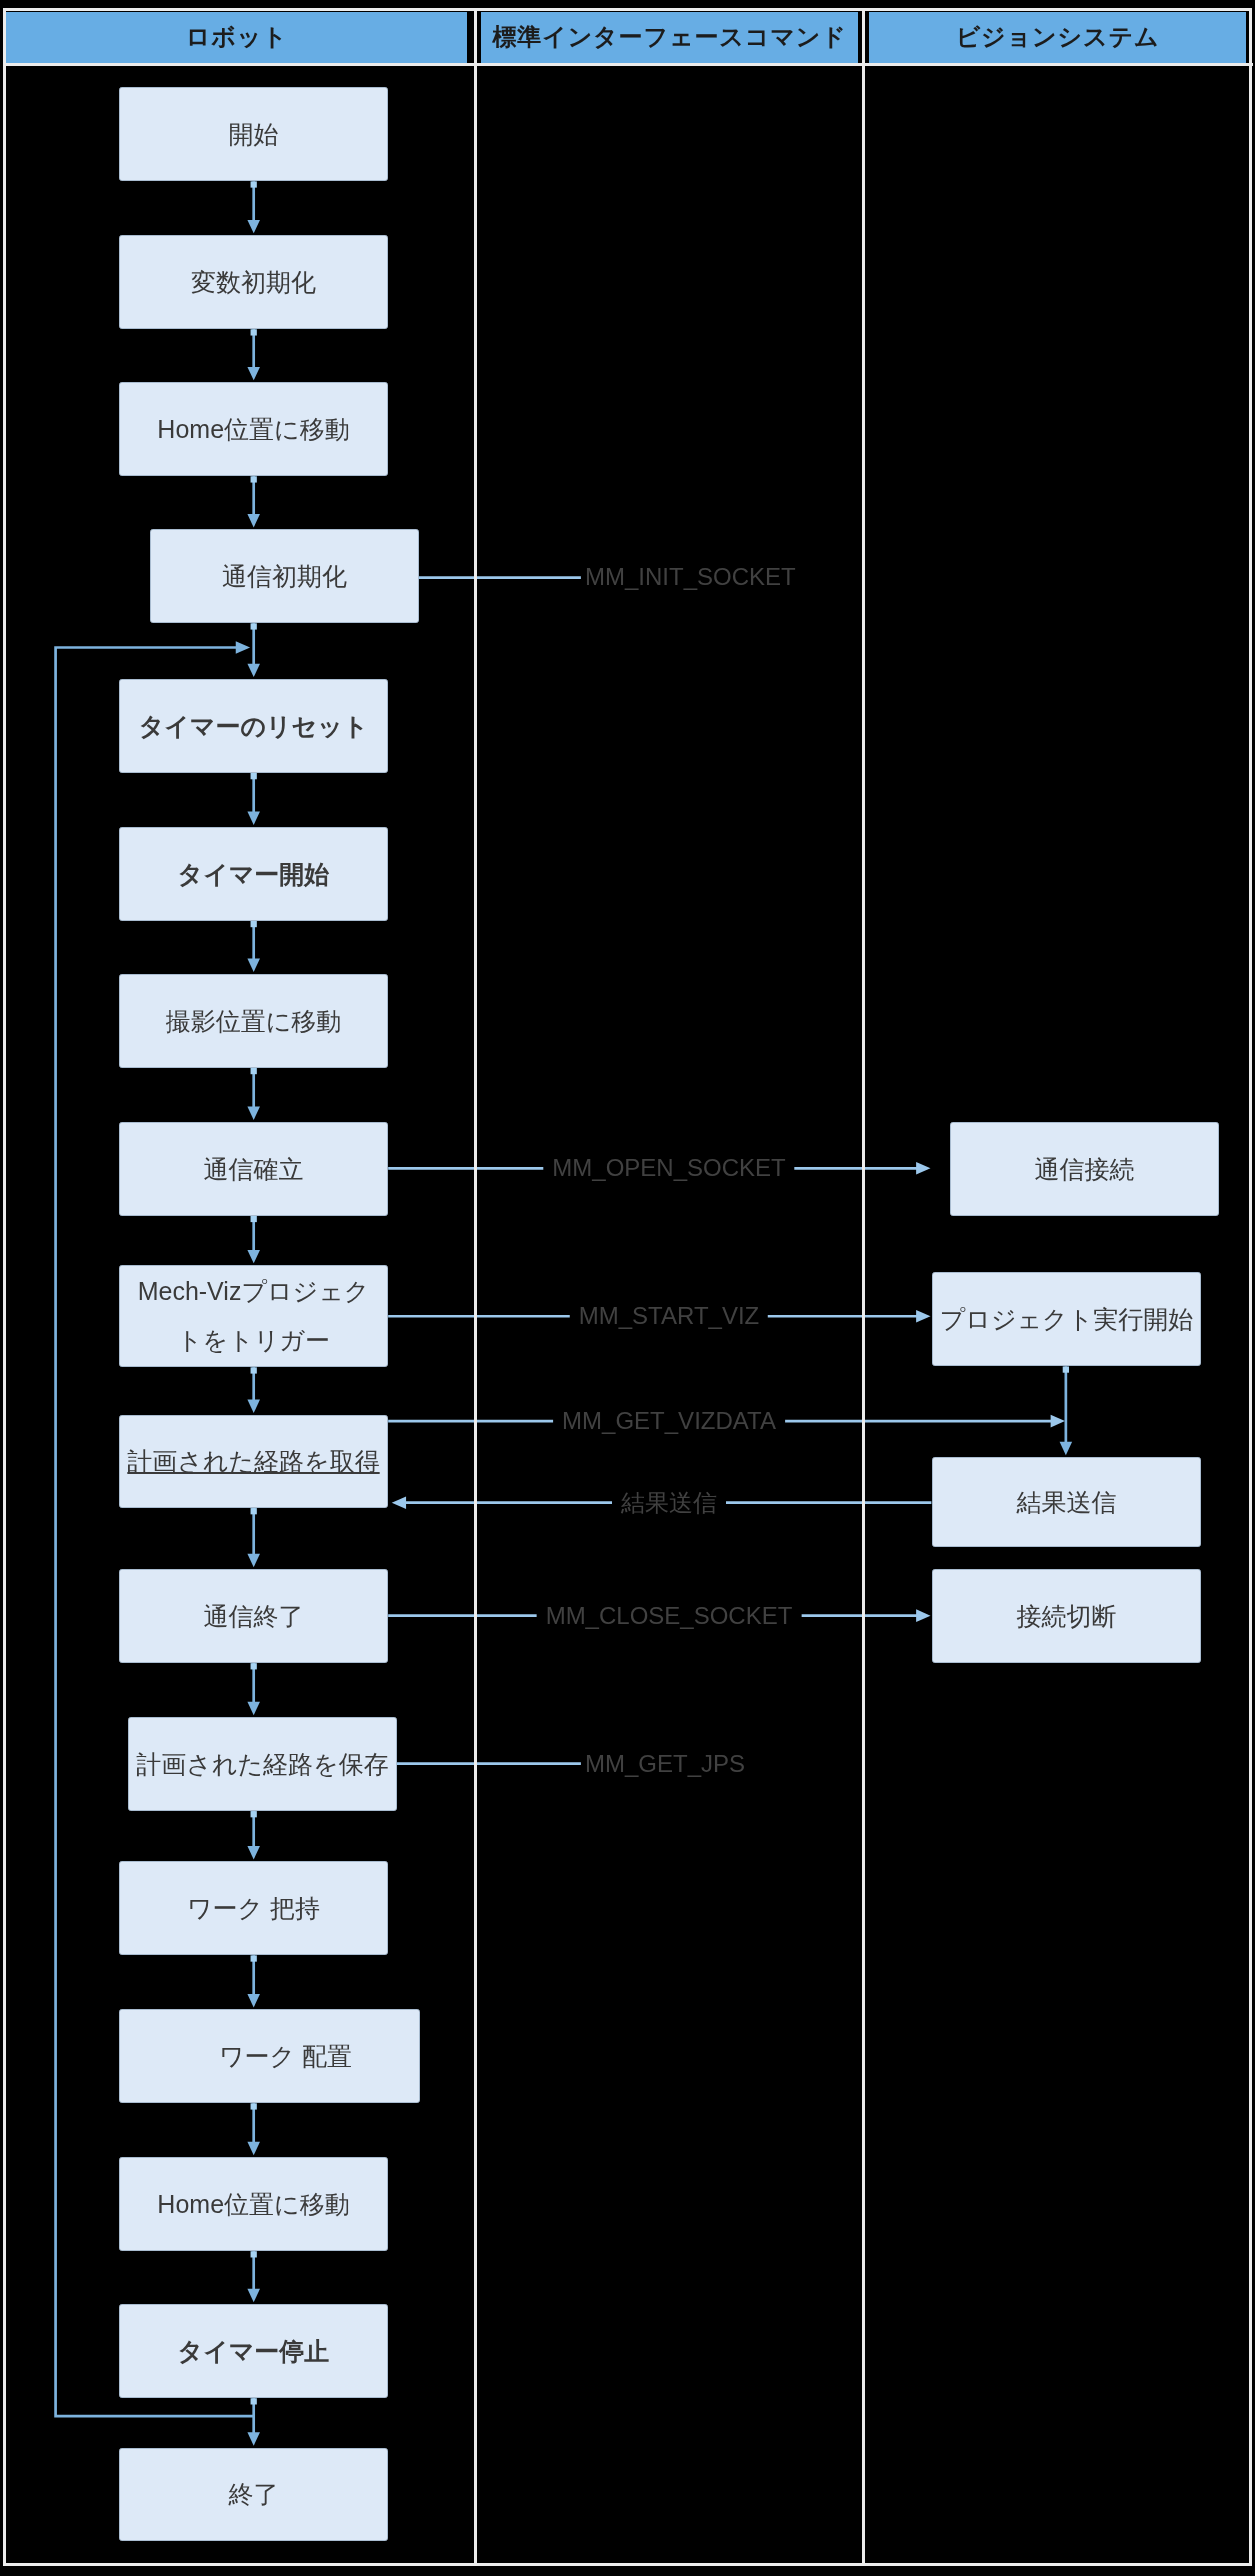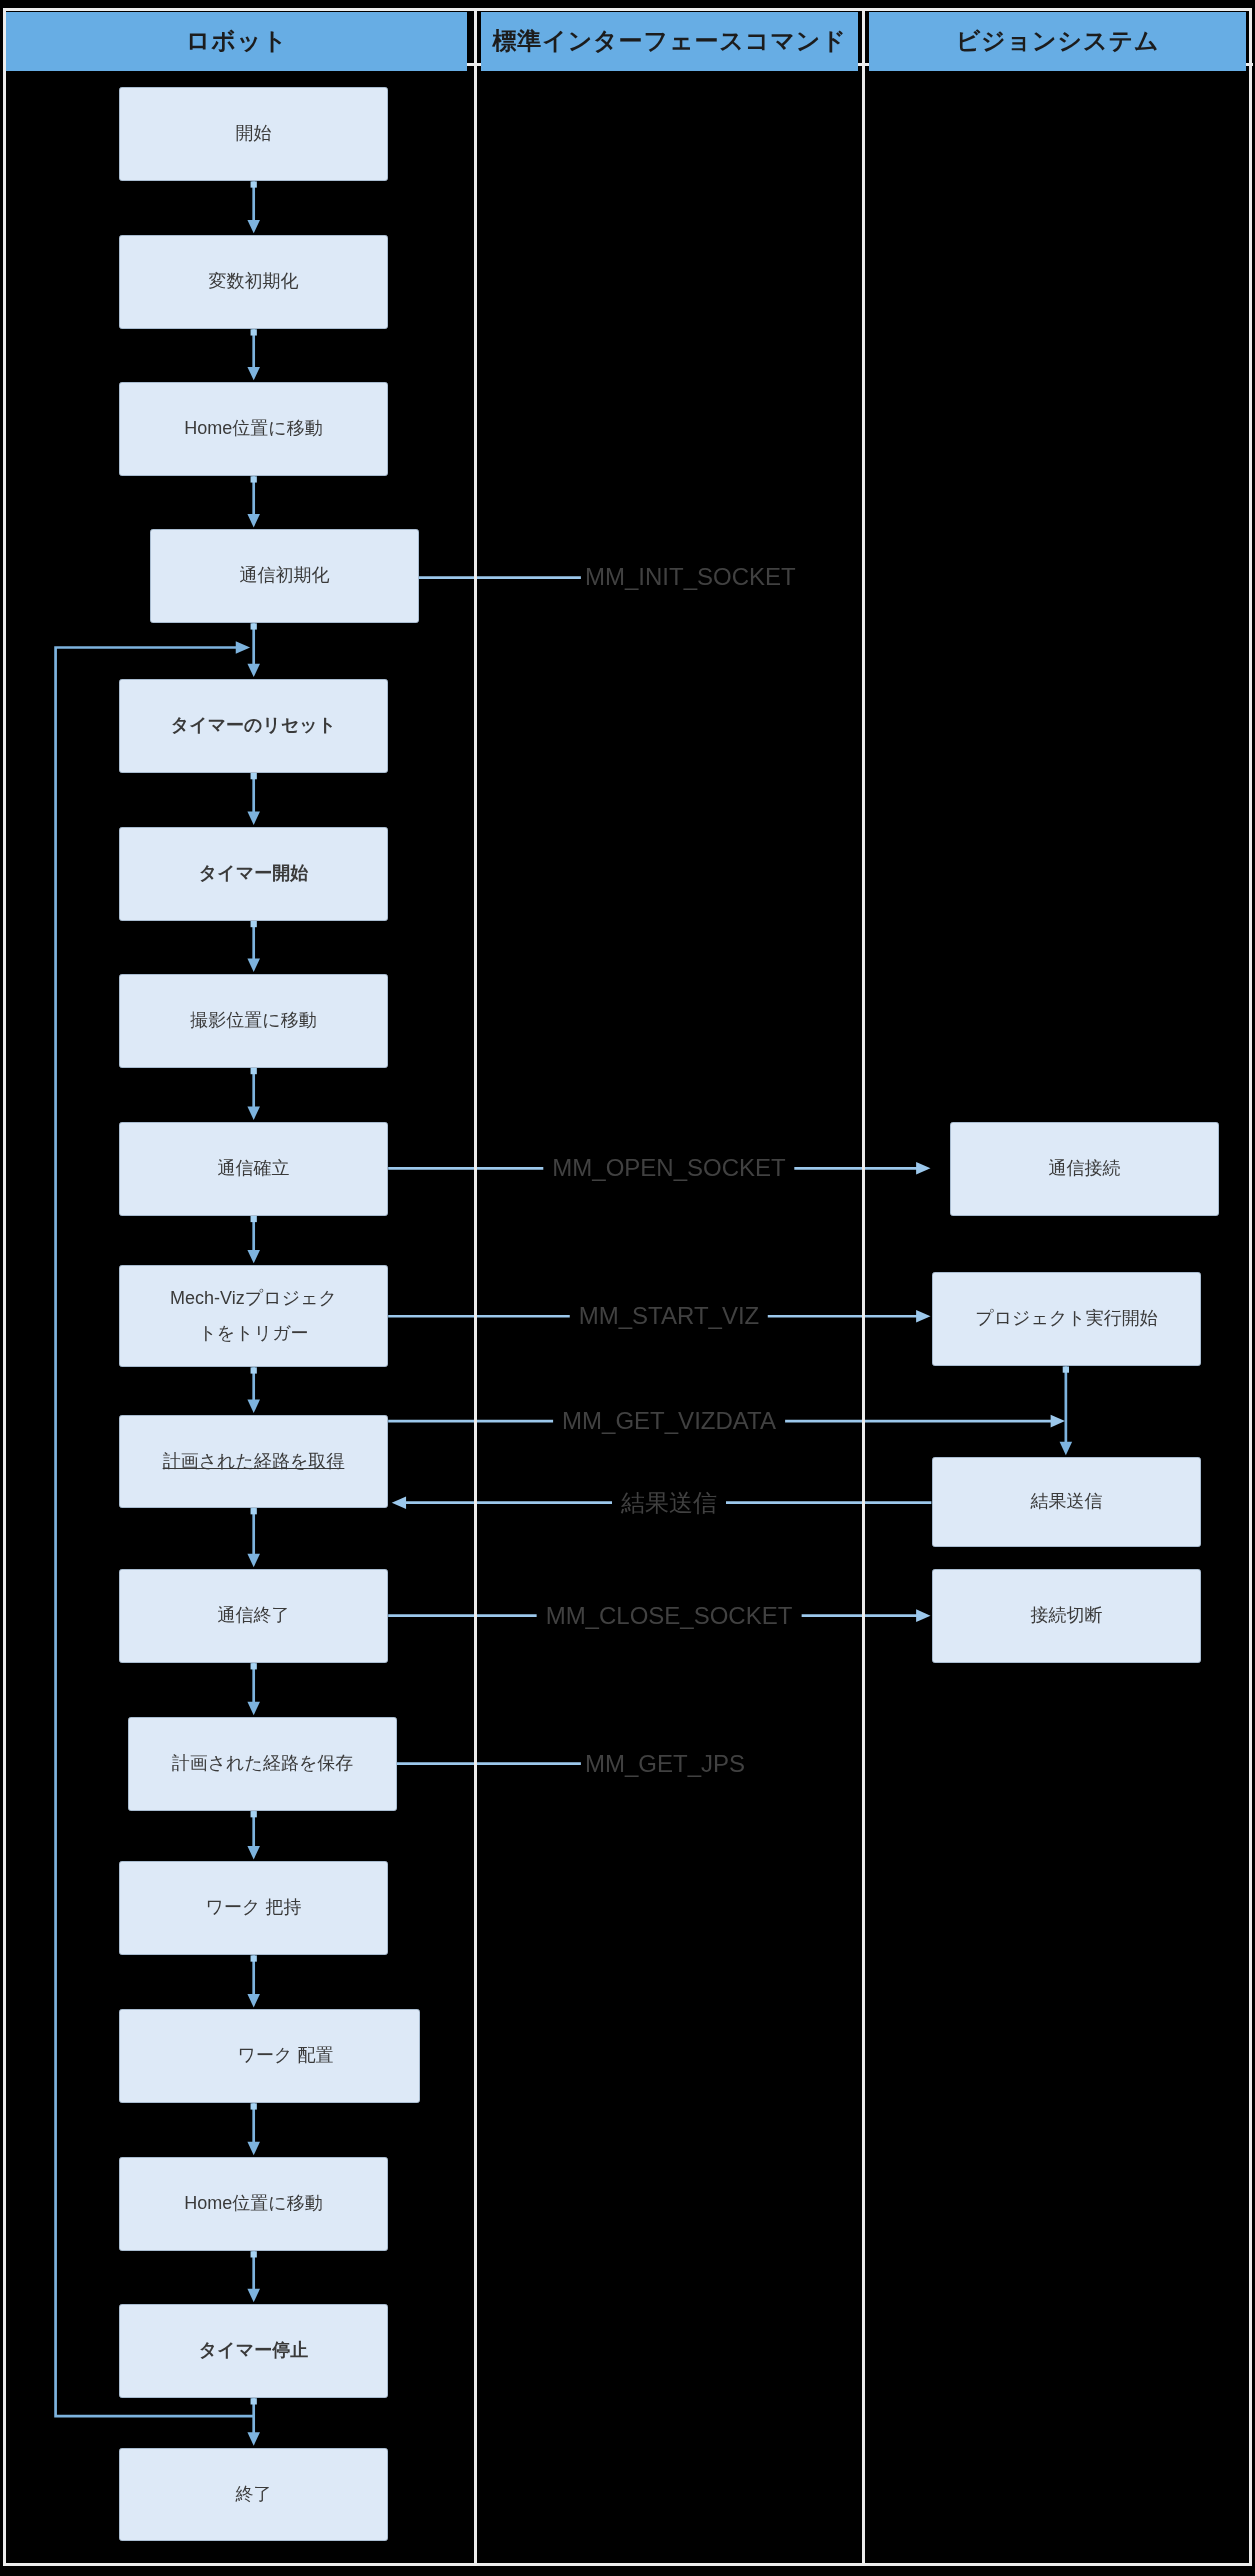--- a/index.html
+++ b/index.html
@@ -2,26 +2,26 @@
 <html style="font-size:14.3px"><head>
 <meta charset="utf-8">
 <style>
   html,body{margin:0;padding:0;background:#000;}
   .canvas{position:relative;width:1255px;height:2576px;background:#000;
           font-family:"Liberation Sans",sans-serif;overflow:hidden;}
   .frame{position:absolute;left:2.7px;top:8px;width:1243px;height:2552px;
          border:3.6px solid #ececec;}
   .vline{position:absolute;top:8px;height:2555px;width:2.7px;background:#ececec;}
   .hline{position:absolute;left:2.7px;top:63px;width:1250px;height:2.7px;background:#ececec;}
-  .lane-header{position:absolute;top:11.7px;height:59px;background:#67ade4;
+  .lane-header{position:absolute;top:11.7px;height:51px;background:#67ade4;
          display:flex;align-items:center;justify-content:center;
          font-size:24px;font-weight:700;color:#1c1c1c;letter-spacing:0.9px;}
   .node{position:absolute;width:267px;background:#dde9f7;border:0.9px solid #a9bcd0;
         border-radius:2.7px;display:flex;align-items:center;justify-content:center;
-        text-align:center;font-size:18px;color:#3a3a3a;white-space:pre-line;line-height:1.95;}
+        text-align:center;font-size:25px;color:#3a3a3a;white-space:pre-line;line-height:1.95;}
   .node.bold{font-weight:700;}
   .cmd{position:absolute;font-size:24px;color:#414141;background:#000;
        padding:0 9px;white-space:nowrap;transform:translate(-50%,-50%);}
   .cmd.left-anchor{transform:translateY(-50%);padding:0;}
   svg.connectors{position:absolute;left:0;top:0;pointer-events:none;}
 </style>
 </head>
 <body>
 
 <div class="canvas">

